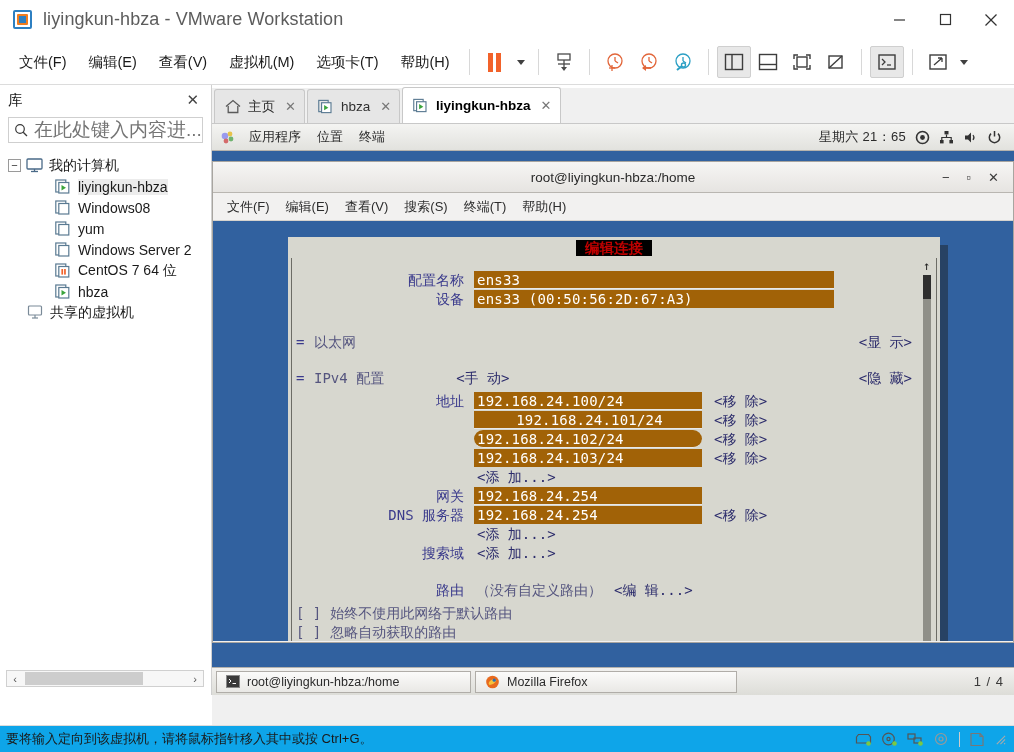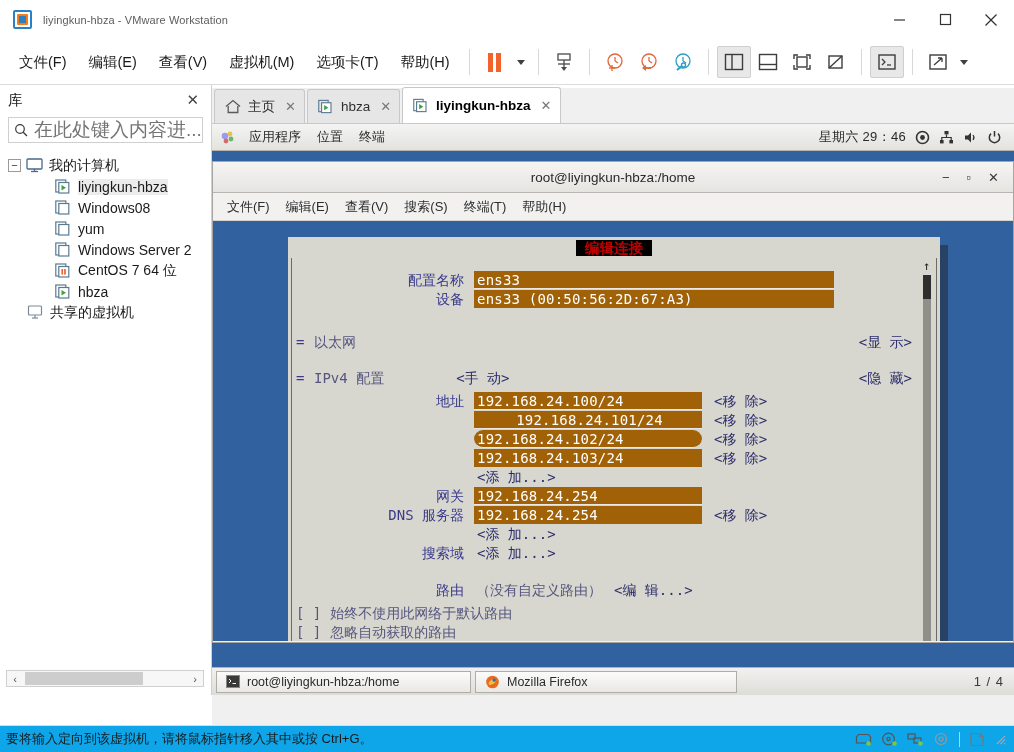--- a/index.html
+++ b/index.html
@@ -14,21 +14,21 @@
   
   .titlebar {
     position:absolute; left:0; top:0; width:1014px; height:40px;
     display:flex; align-items:center; background:#ffffff;
     border-bottom:1px solid #ffffff;
   }
   .tb-icon { margin-left:13px; width:20px; height:20px; position:relative; flex:0 0 auto;}
   .tb-icon .o1{position:absolute;left:0;top:0;width:19px;height:19px;border:2px solid #2d7fc1;border-radius:2px;}
   .tb-icon .o2{position:absolute;left:4px;top:4px;width:11px;height:11px;background:#f07c1e;border-radius:1px;}
   .tb-icon .o3{position:absolute;left:6px;top:6px;width:7px;height:7px;background:#2d7fc1;}
-  .tb-title { margin-left:10px; font-size:11px; color:#5c5c5c; letter-spacing:.1px;}
+  .tb-title { margin-left:10px; font-size:18px; color:#5c5c5c; letter-spacing:.1px;}
   .tb-btns { margin-left:auto; display:flex; height:40px; }
   .tb-btn { width:46px; height:40px; display:flex; align-items:center; justify-content:center; color:#404040; }
   .tb-btn svg{display:block;}
 
   
   .menubar {
     position:absolute; left:0; top:40px; width:1014px; height:45px;
     display:flex; align-items:center; background:#fff; border-bottom:1px solid #dcdcdc;
   }
   .menu-item { padding:4px 11px; font-size:14.5px; color:#1a1a1a; cursor:default; }
@@ -391,21 +391,21 @@
       <svg width="15" height="15" viewBox="0 0 15 15" style="margin-right:6px">
         <circle cx="5" cy="6" r="3.3" fill="#9a9aee"></circle>
           <circle cx="10" cy="4" r="2.4" fill="#e8c34a"></circle>
         <circle cx="11" cy="9" r="2.4" fill="#6fb36f"></circle>
           <circle cx="6" cy="11" r="2.4" fill="#d46b6b"></circle>
       </svg>
       <div class="gp-item">应用程序</div>
       <div class="gp-item">位置</div>
       <div class="gp-item">终端</div>
       <div class="gp-right">
-        <span class="gp-clock">星期六 29：46</span>
+        <span class="gp-clock">星期六 21：65</span>
         <svg width="15" height="15" viewBox="0 0 15 15">
           <circle cx="7.5" cy="7.5" r="6" fill="none" stroke="#333" stroke-width="1.6"></circle>
             <circle cx="7.5" cy="7.5" r="2.4" fill="#333"></circle>
         </svg>
         <svg width="15" height="15" viewBox="0 0 15 15">
           <rect x="5.5" y="1" width="4" height="3.4" fill="#333"></rect>
           <rect x="1" y="10" width="3.6" height="3.4" fill="#333"></rect>
           <rect x="10.4" y="10" width="3.6" height="3.4" fill="#333"></rect>
           <path d="M7.5 4.4 V7.5 M2.8 10 V7.5 H12.2 V10" fill="none" stroke="#333" stroke-width="1.2"></path>
         </svg>

